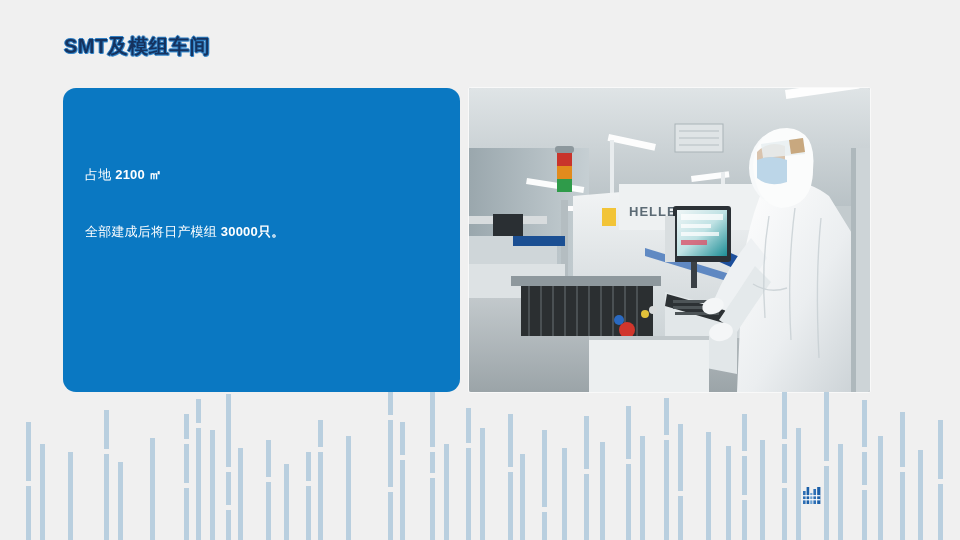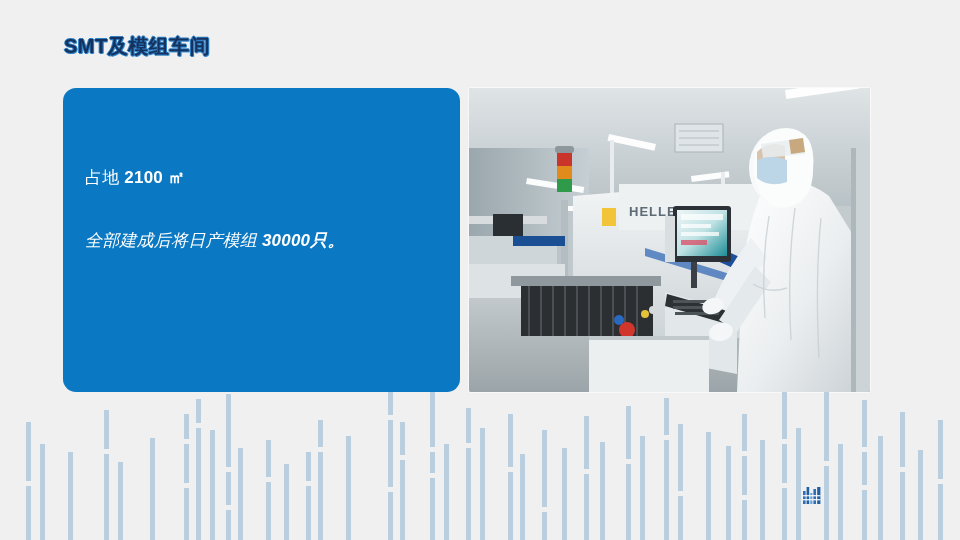--- a/index.html
+++ b/index.html
@@ -35,27 +35,27 @@
     background:#0a78c2;
     border-radius:13px;
   }
   #info-card-body {
     position:absolute;
     left:22px; top:78px;
     right:14px;
     color:#ffffff;
   }
   .info-line {
-    font-size:17px;
+    font-size:13px;
     line-height:1.45;
     margin-bottom:38px;
     white-space:nowrap;
     letter-spacing:0.2px;
   }
-  .info-line:last-child { margin-bottom:0;font-style:italic; }
+  .info-line:last-child { margin-bottom:0; }
   .info-line b { font-weight:bold; }
 
   
   #photo-frame {
     position:absolute;
     left:469px; top:88px;
     width:401px; height:304px;
     background:#cfd4d6;
     overflow:hidden;
     border-radius:2px;

